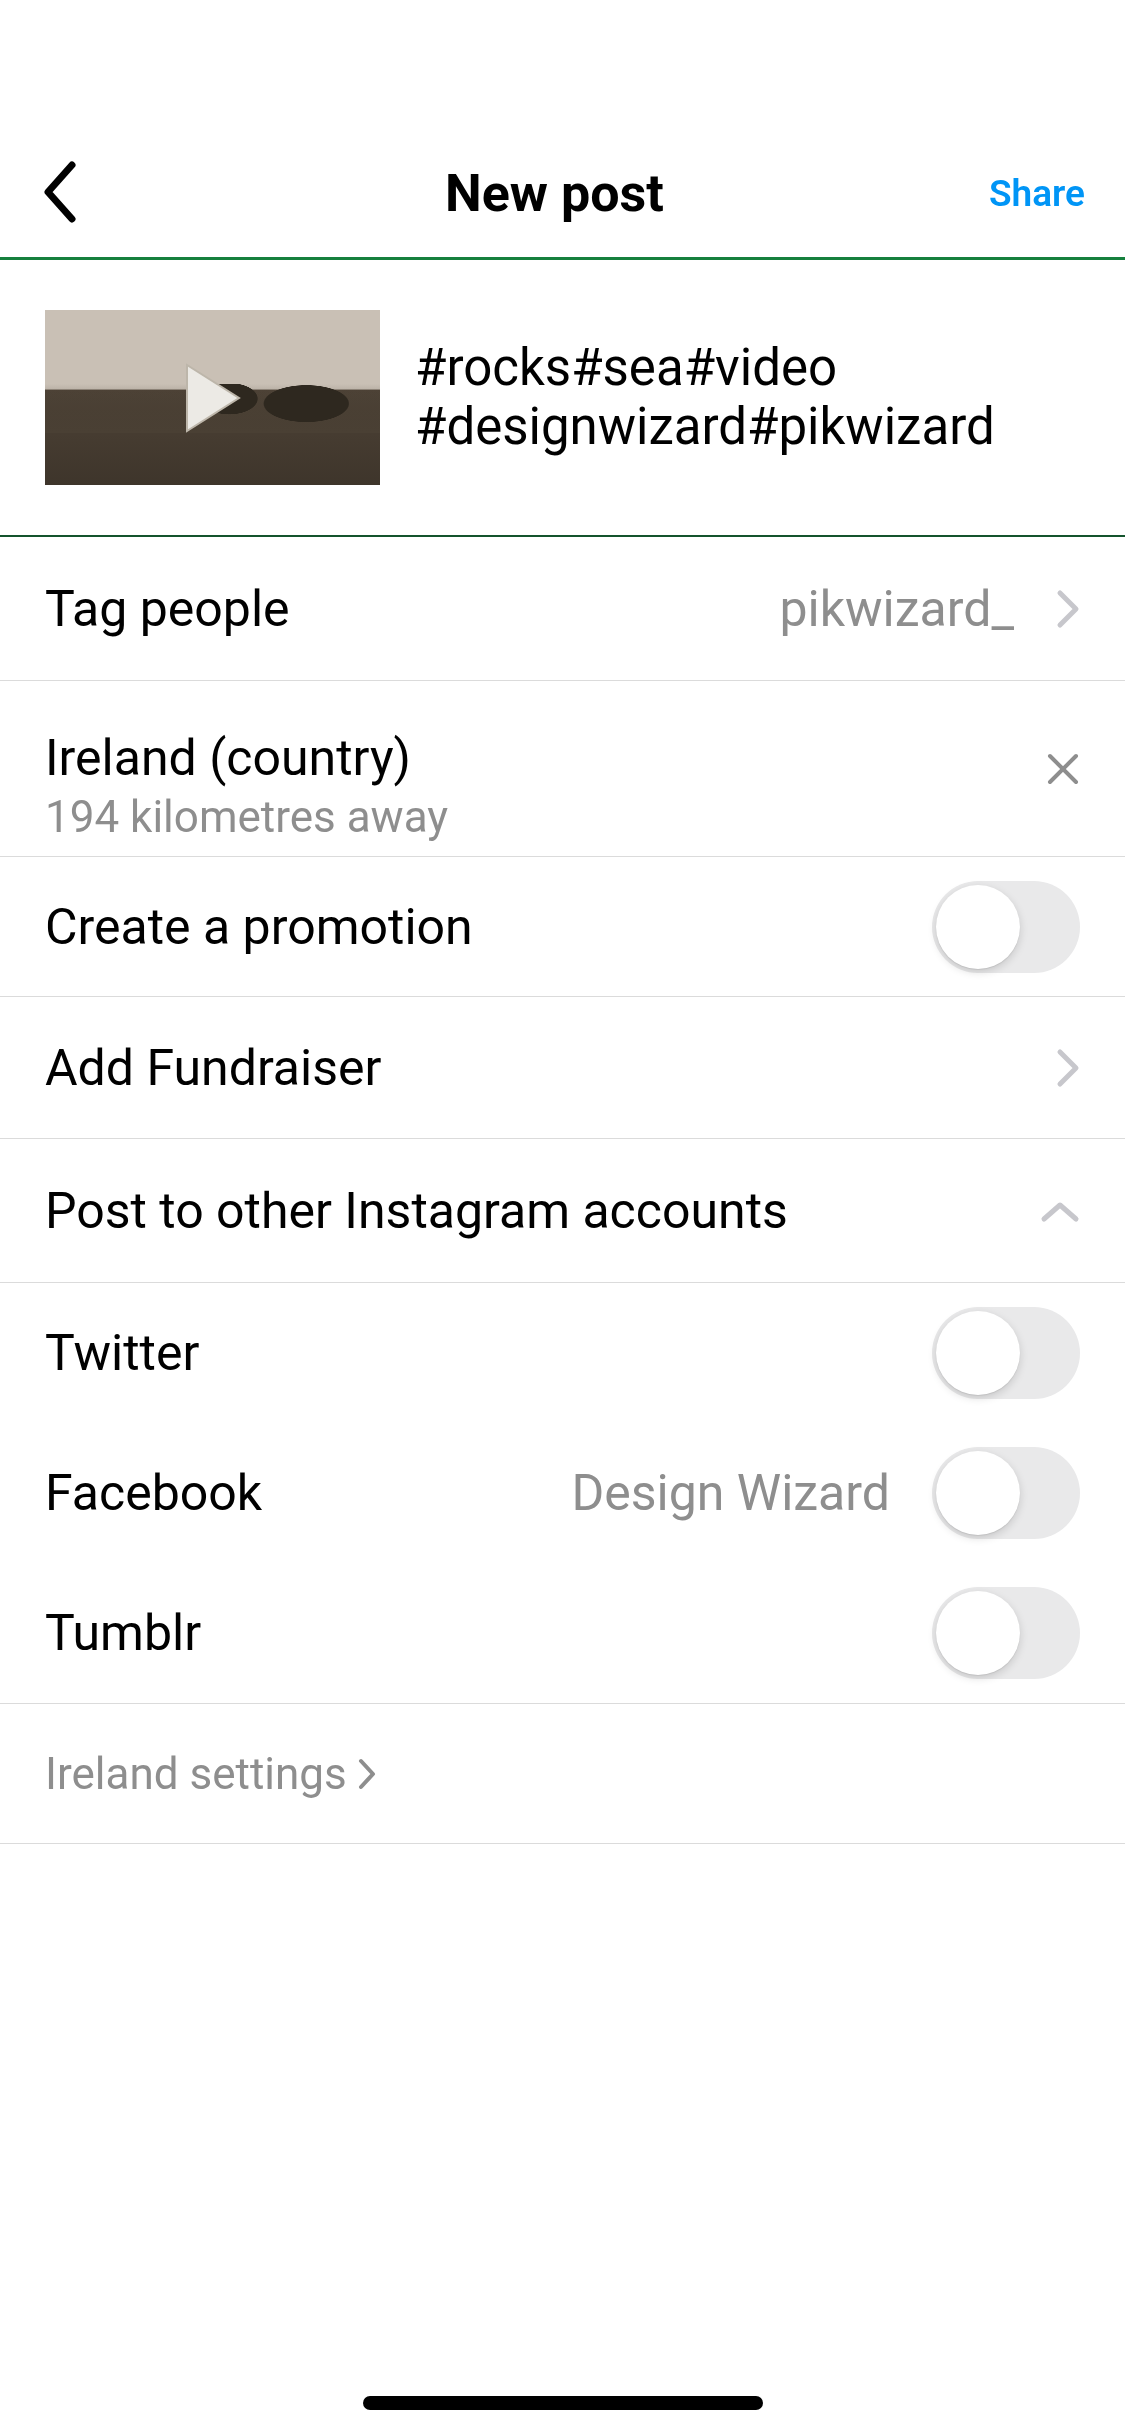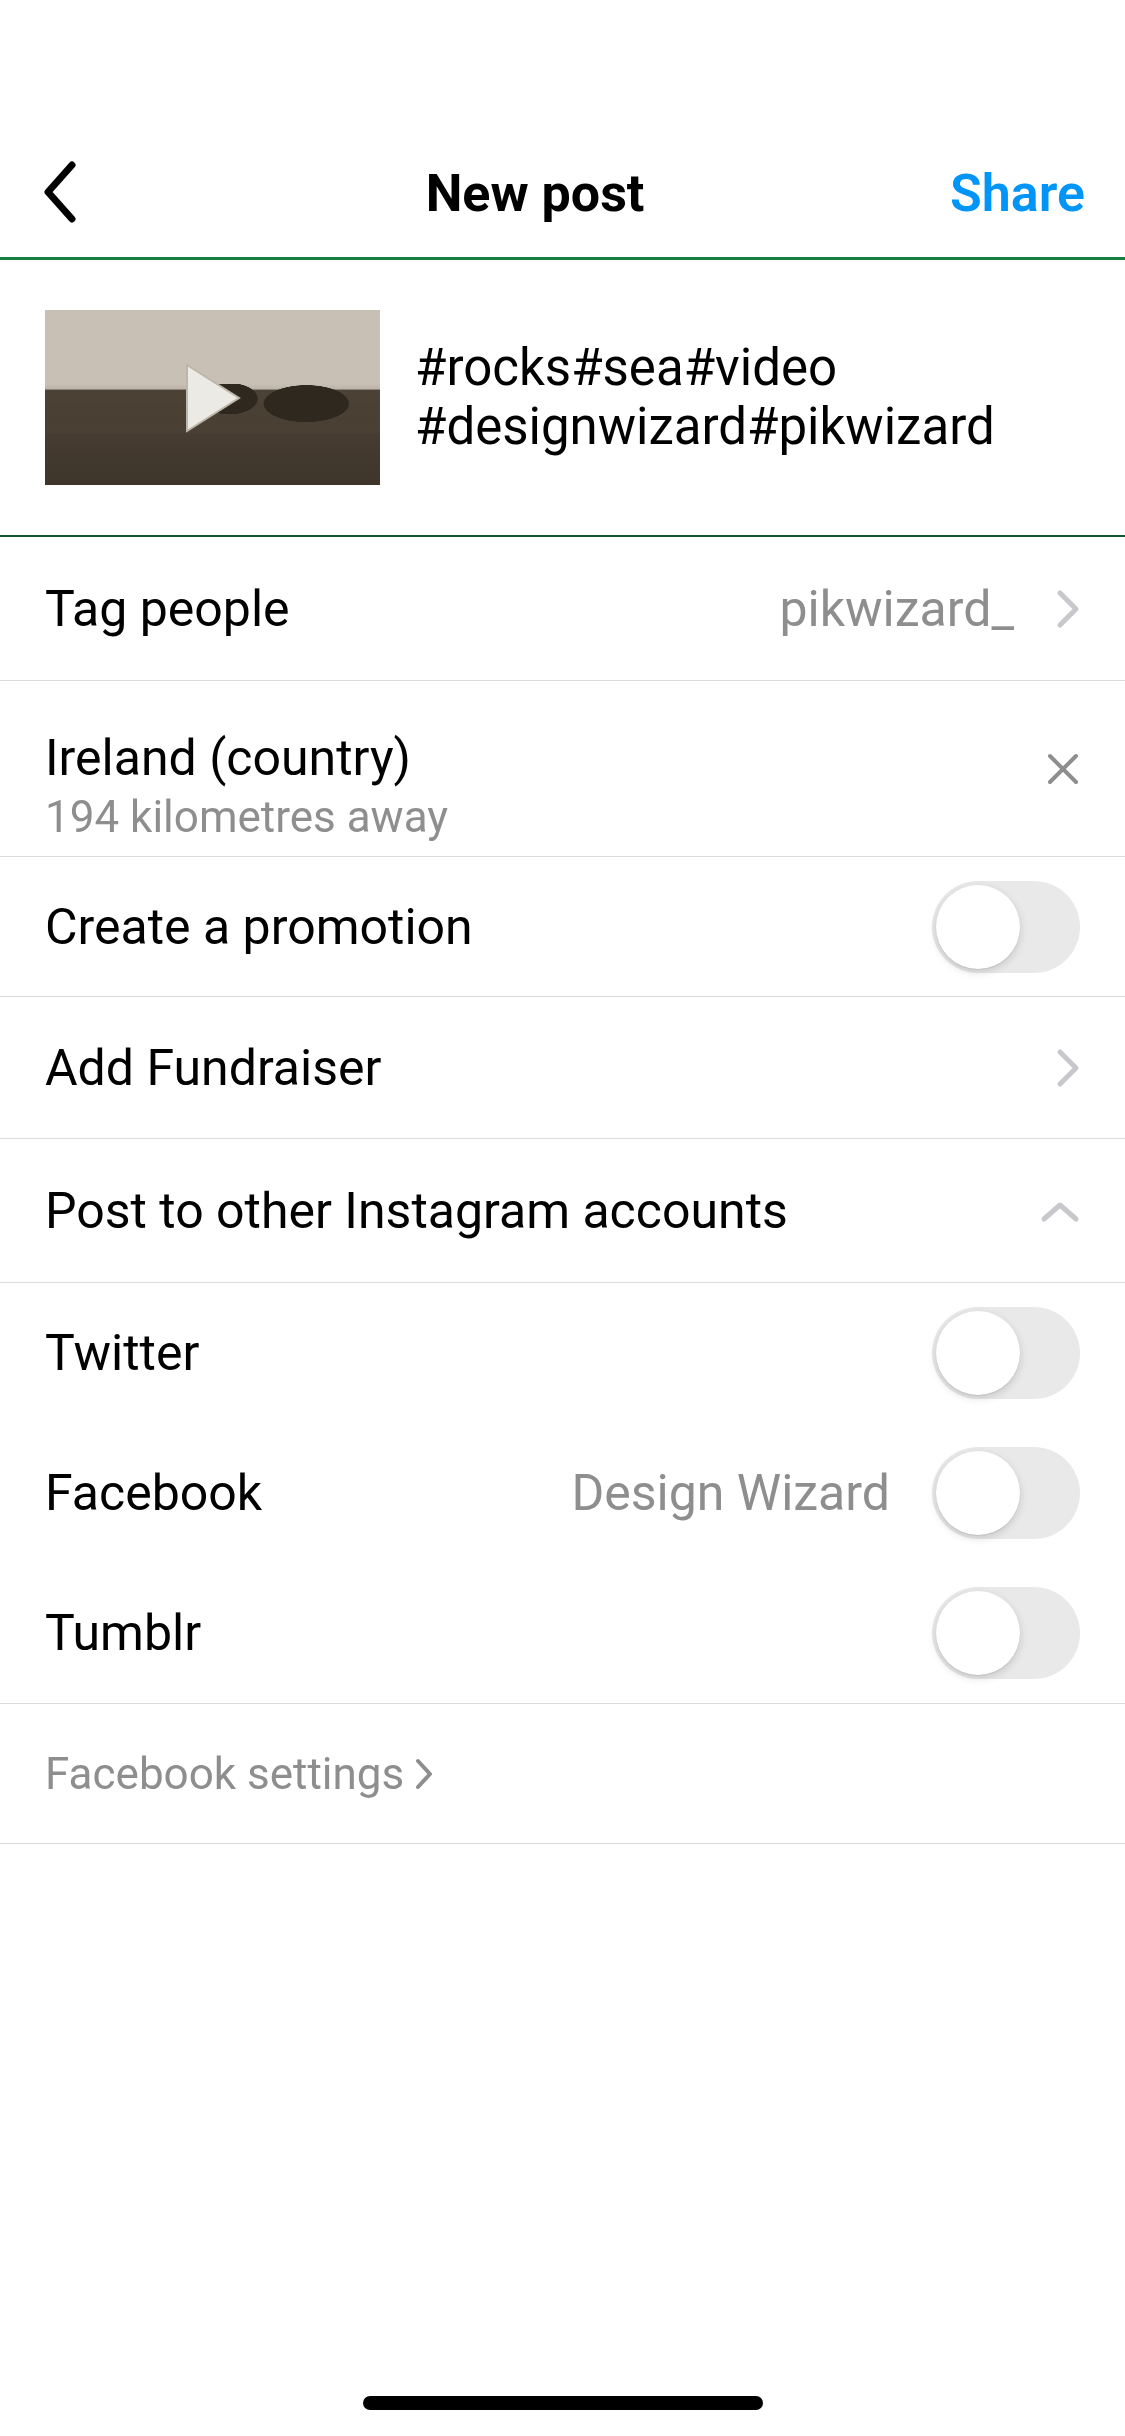--- a/index.html
+++ b/index.html
@@ -39,21 +39,21 @@
     display: flex;
     align-items: center;
     justify-content: flex-start;
   }
   .title {
     font-size: 52px;
     font-weight: 700;
     color: #000;
   }
   .share-btn {
-    font-size: 52px;
+    font-size: 37px;
     font-weight: 600;
     color: #0095f6;
   }
 
   
   .caption-row {
     display: flex;
     align-items: center;
     padding: 50px 45px;
     gap: 35px;
@@ -282,21 +282,21 @@
     </div>
     <div class="row row-share">
       <div class="row-label">Tumblr</div>
       <div class="row-right">
         <div class="toggle"></div>
       </div>
     </div>
   </div>
 
   <div class="advanced-row">
-    <div class="advanced-label">Facebook settings</div>
+    <div class="advanced-label">Ireland settings</div>
     <span class="chevron-right">
       <svg width="20" height="34" viewBox="0 0 20 34">
           <path d="M4 4 L16 17 L4 30" stroke="#8e8e8e" stroke-width="4" fill="none" stroke-linecap="round" stroke-linejoin="round"></path>
         </svg>
     </span>
   </div>
 
   <div class="home-bar"></div>
 </div>
 

